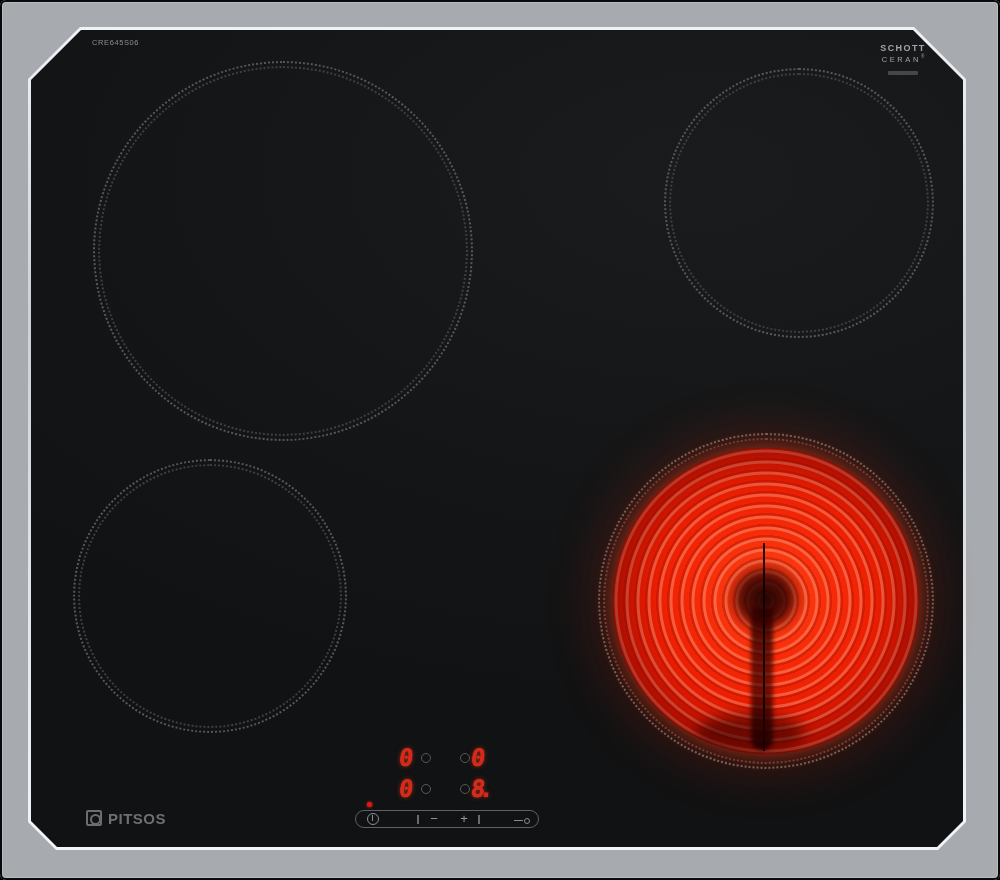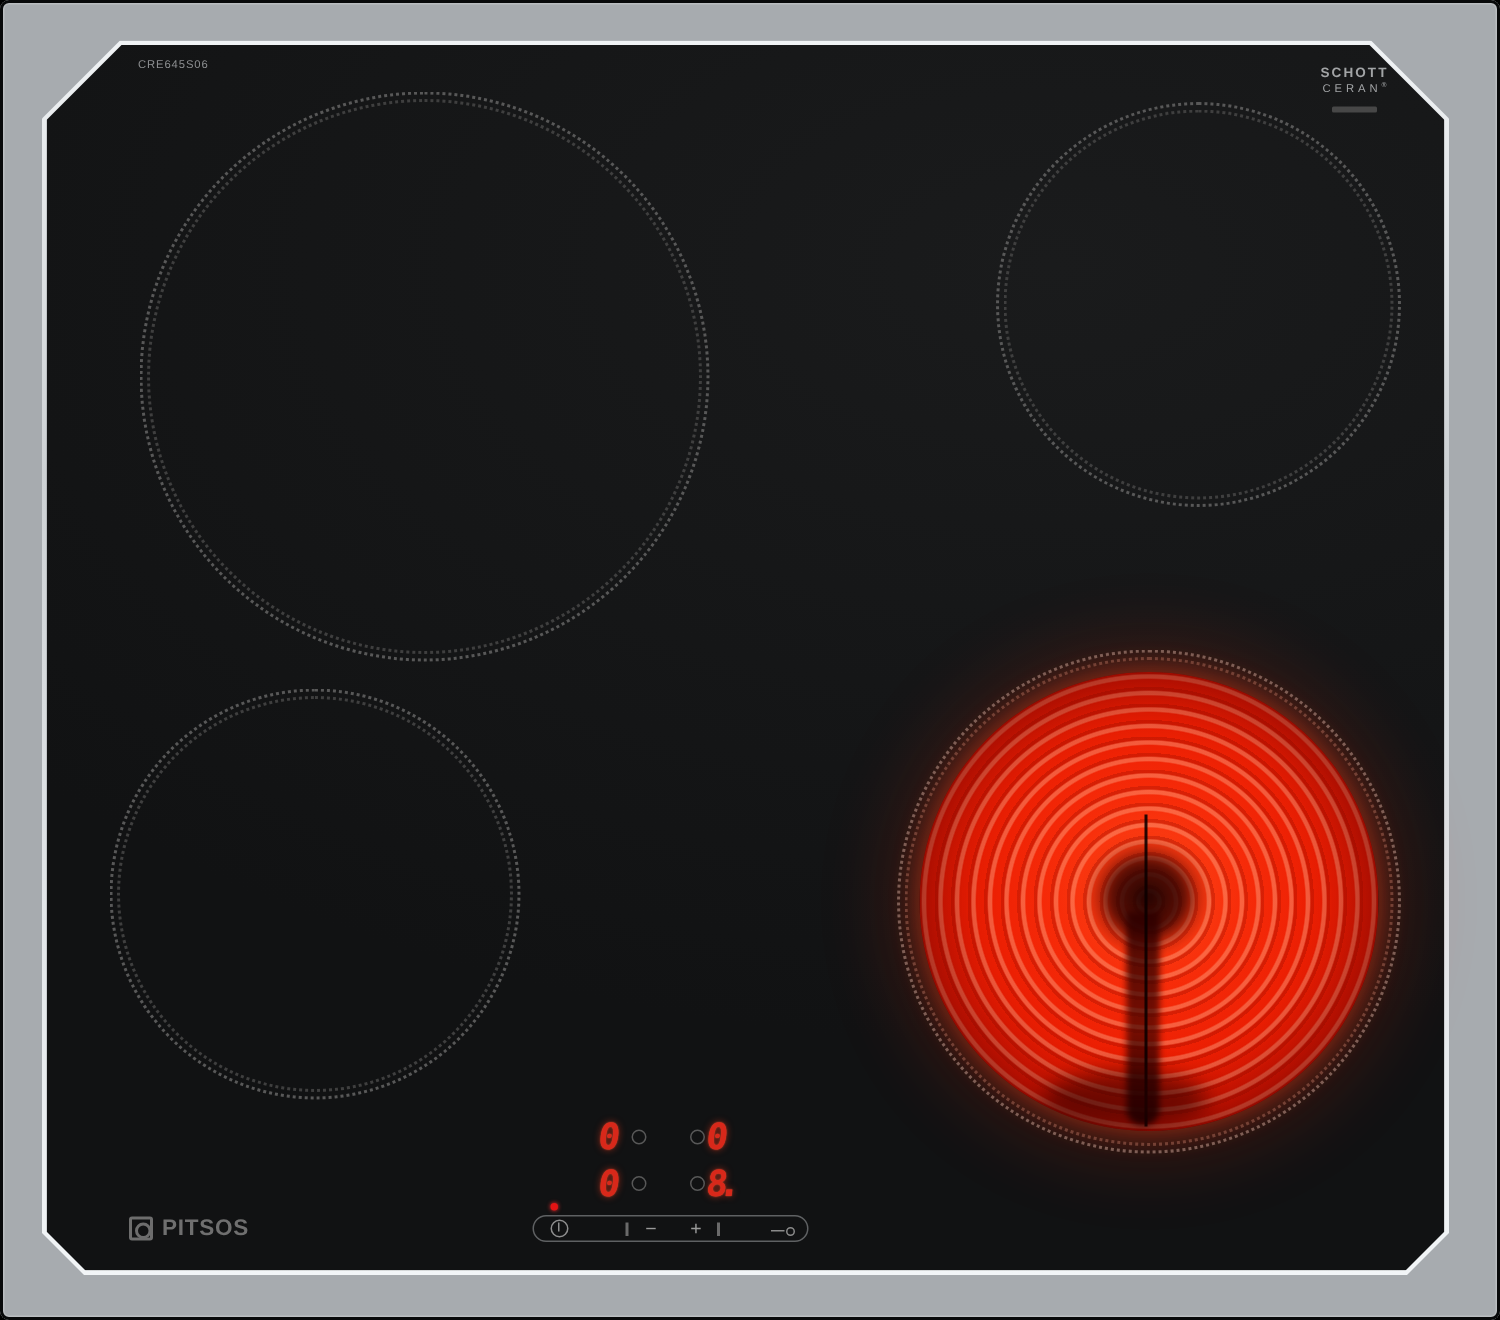--- a/index.html
+++ b/index.html
@@ -75,21 +75,21 @@
     background:rgba(40,0,0,0.55);filter:blur(7px);
   }
   
   .model-label{position:absolute;left:92px;top:38px;font-size:7.5px;letter-spacing:.6px;color:#8d8f91;}
   .schott{position:absolute;left:876px;top:43px;width:54px;text-align:center;color:#a2a4a6;}
   .schott .l1{font-size:9px;font-weight:bold;letter-spacing:1.4px;}
   .schott .l2{font-size:7.5px;letter-spacing:2.6px;margin-top:1px;}
   .schott .reg{font-size:4.5px;vertical-align:super;letter-spacing:0;}
   .schott .smallprint{width:30px;height:4px;background:#474747;filter:blur(.4px);
     margin:7px auto 0;border-radius:1px;}
-  .pitsos{position:absolute;left:86px;top:810px;display:flex;align-items:flex-end;gap:6px;}
+  .pitsos{position:absolute;left:86px;top:810px;display:flex;align-items:flex-start;gap:6px;}
   .pitsos .mark{width:16px;height:16px;border:2.5px solid #6d6d6d;border-radius:2px;
     box-sizing:border-box;position:relative;}
   .pitsos .mark::after{content:"";position:absolute;left:2px;top:1.5px;width:7px;height:7px;
     border:2px solid #6d6d6d;border-radius:50%;}
   .pitsos .word{font-size:15px;font-weight:800;color:#6f6f6f;letter-spacing:.5px;}
   
   .seg{
     position:absolute;font-family:"DejaVu Sans Mono",monospace;font-weight:bold;
     font-size:24px;line-height:1;color:#d8281a;transform:skewX(-7deg);
     text-shadow:0 0 5px rgba(255,60,30,.55),0 0 1px rgba(255,90,60,.9);

